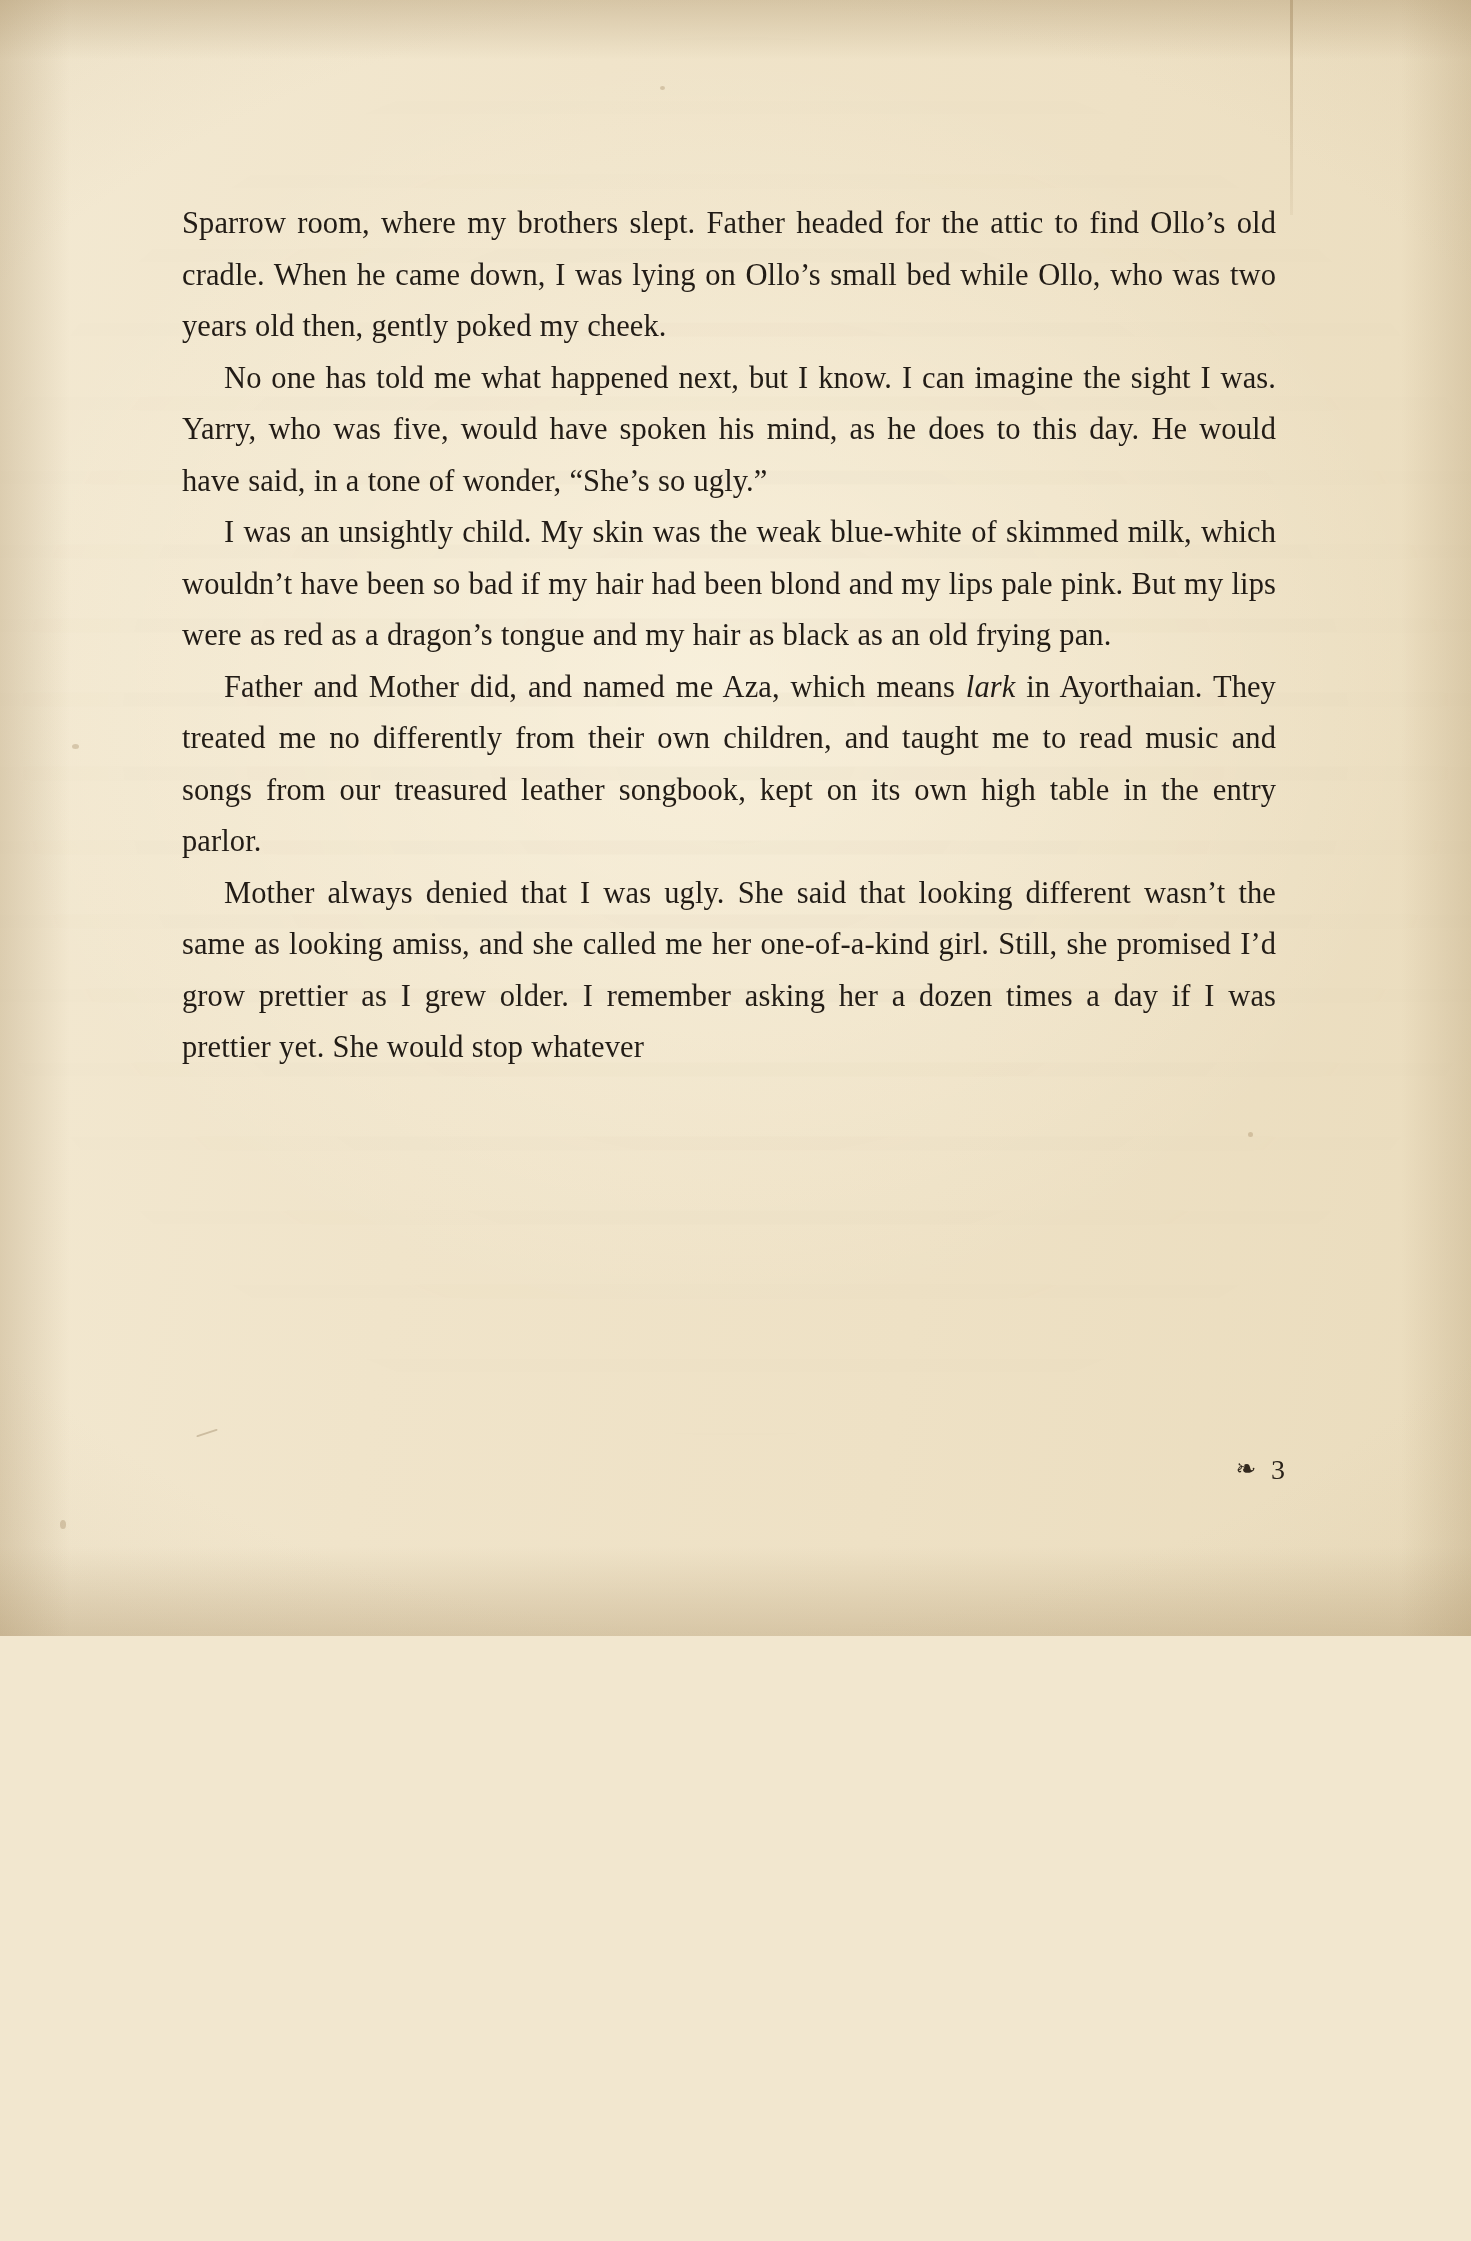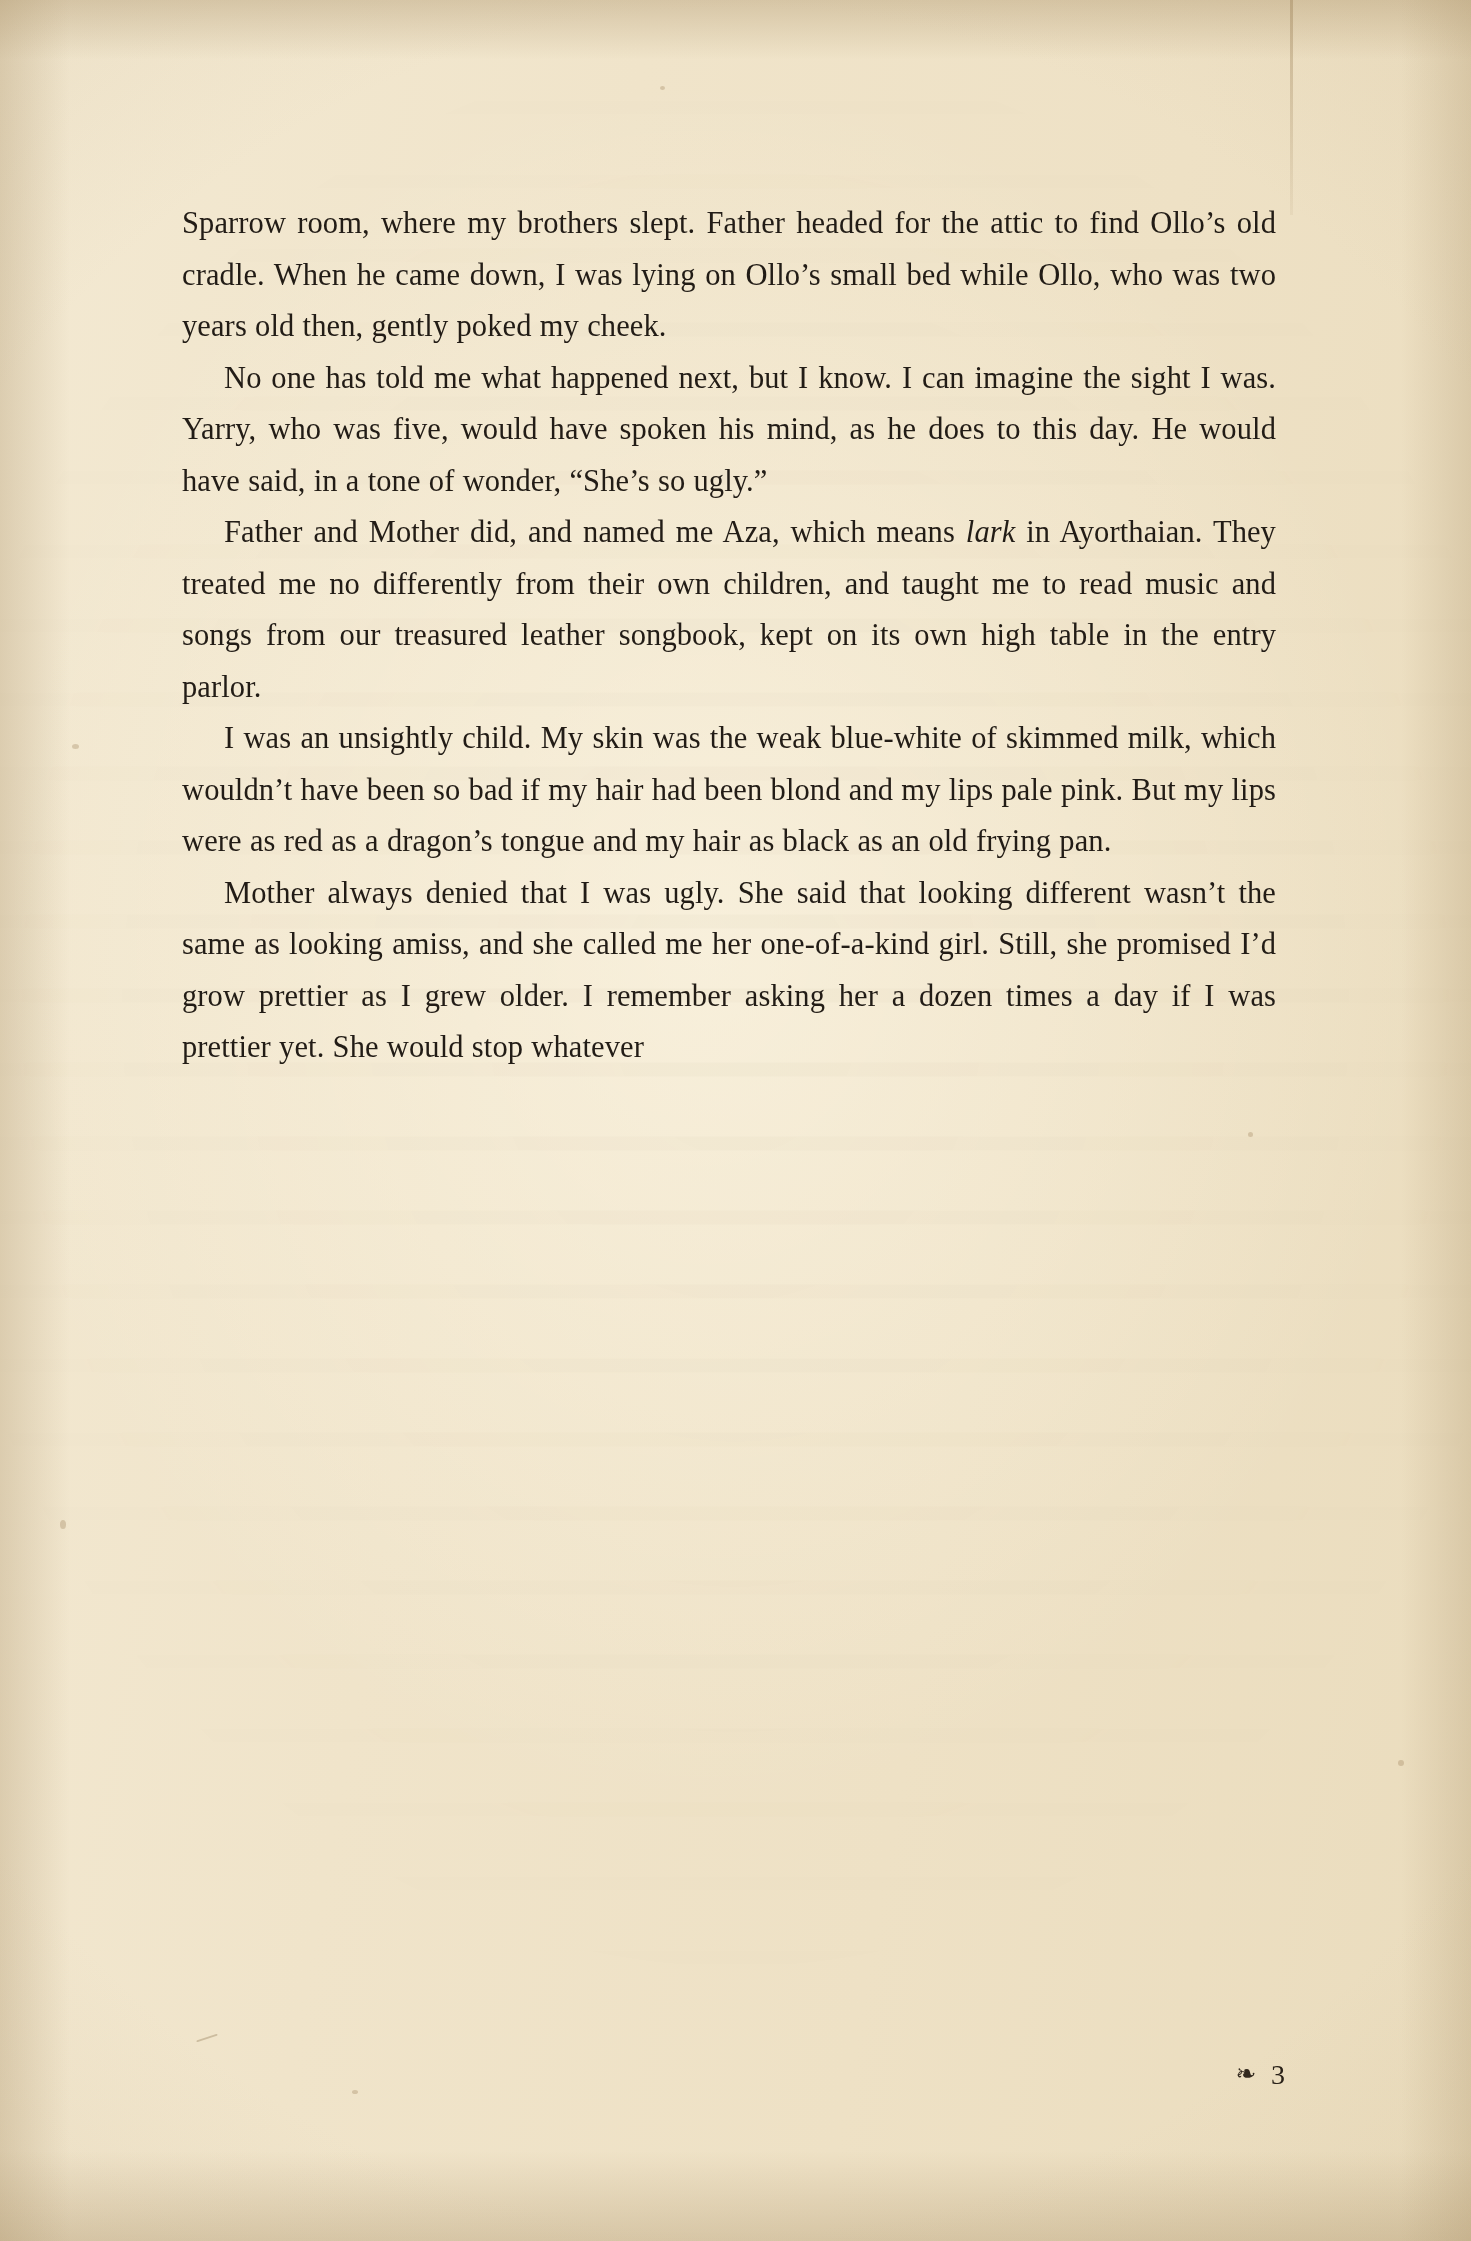--- a/index.html
+++ b/index.html
@@ -11,21 +11,21 @@
     height: 2241px;
     background: #f2e7cf;
     font-family: "Liberation Serif", serif;
     overflow: hidden;
   }
 
   
   .page {
     position: relative;
     width: 1471px;
-    height: 2241px;
+    height: 1636px;
     box-sizing: border-box;
     background:
       radial-gradient(ellipse 70% 55% at 48% 42%, rgba(255,250,235,0.55) 0%, rgba(255,250,235,0.0) 70%),
       radial-gradient(ellipse 120% 90% at 50% 50%, rgba(236,222,193,0.0) 55%, rgba(206,186,150,0.55) 100%),
       linear-gradient(100deg, #f3e9d2 0%, #f0e4ca 35%, #eee1c5 65%, #eadcbd 100%);
     overflow: hidden;
   }
 
   
   .bleed {
@@ -171,22 +171,22 @@
   <div class="speck" style="left:1398px;top:1760px; width:6px;  height:6px;"></div>
   <div class="speck" style="left:1248px;top:1132px; width:5px;  height:5px;"></div>
   <div class="speck" style="left:660px; top:86px;   width:5px;  height:4px;"></div>
   <div class="speck" style="left:352px; top:2090px; width:6px;  height:4px;"></div>
 
   <div class="bindery-mark"></div>
 
   <div class="text-block" id="body-text-column">
       <p class="para"><span>Sparrow room, where my brothers slept. Father headed for the attic to find Ollo’s old cradle. When he came down, I was lying on Ollo’s small bed while Ollo, who was two years old then, gently poked my cheek.</span></p>
       <p class="para indent"><span>No one has told me what happened next, but I know. I can imagine the sight I was. Yarry, who was five, would have spoken his mind, as he does to this day. He would have said, in a tone of wonder, “She’s so ugly.”</span></p>
+      <p class="para indent"><span>I was an unsightly child. My skin was the weak blue-white of skimmed milk, which wouldn’t have been so bad if my hair had been blond and my lips pale pink. But my lips were as red as a dragon’s tongue and my hair as black as an old frying pan.</span></p>
       <p class="para indent"><span>Father and Mother did, and named me Aza, which means </span><i>lark</i><span> in Ayorthaian. They treated me no differently from their own children, and taught me to read music and songs from our treasured leather songbook, kept on its own high table in the entry parlor.</span></p>
-      <p class="para indent"><span>I was an unsightly child. My skin was the weak blue-white of skimmed milk, which wouldn’t have been so bad if my hair had been blond and my lips pale pink. But my lips were as red as a dragon’s tongue and my hair as black as an old frying pan.</span></p>
       <p class="para indent"><span>Mother always denied that I was ugly. She said that looking different wasn’t the same as looking amiss, and she called me her one-of-a-kind girl. Still, she promised I’d grow prettier as I grew older. I remember asking her a dozen times a day if I was prettier yet. She would stop whatever</span></p>
     </div>
 
   <div class="folio">
     <span class="orn">❧</span>
     <span>3</span>
   </div>
 
 </div>
 

